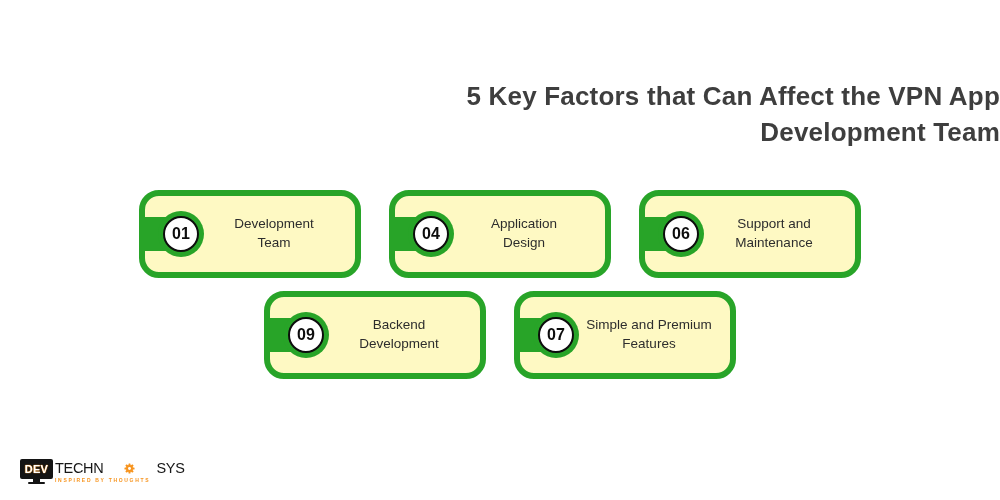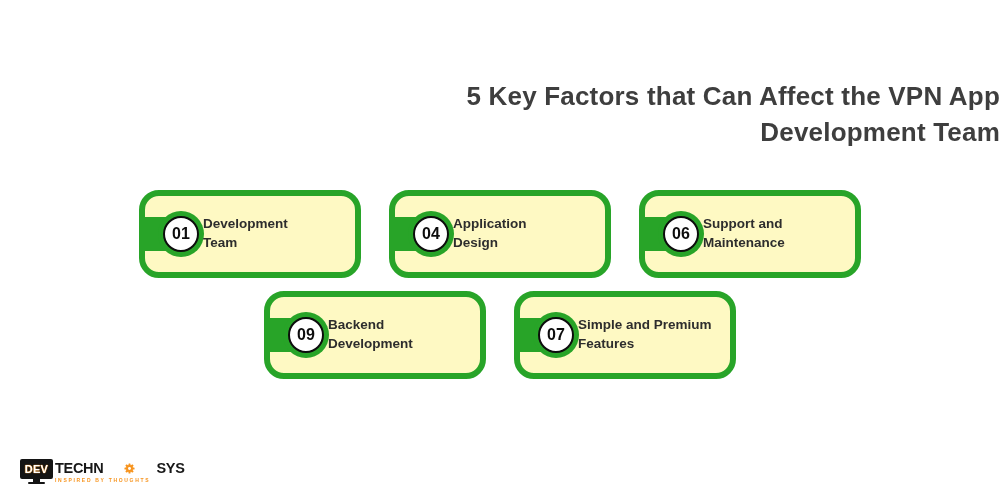--- a/index.html
+++ b/index.html
@@ -53,22 +53,23 @@
     border-radius:50%;
     box-shadow:0 0 0 5px var(--green);
     display:flex; align-items:center; justify-content:center;
     font-size:16px; font-weight:700; color:#0d0d0d;
     letter-spacing:0.2px;
   }
   .card .card-label{
     position:absolute;
     left:58px; right:10px; top:50%;
     transform:translateY(-50%);
+    text-align:center;
     font-size:13.5px;
-    font-weight:700;
+    font-weight:400;
     line-height:1.4;
     color:var(--card-ink);
     white-space:pre-line;
   }
 
   
   .card.c1{left:139px; top:190px;}
   .card.c2{left:389px; top:190px;}
   .card.c3{left:639px; top:190px;}
   .card.c4{left:264px; top:291px;}
@@ -93,21 +94,21 @@
     font-size:11px; font-weight:800; line-height:1;
     color:#ffffff;
     letter-spacing:0.3px;
     text-shadow:0 0 1px var(--orange), 0 0 1px var(--orange);
   }
   .monitor-neck{width:7px;height:3px;background:var(--logo-black);}
   .monitor-base{width:17px;height:2px;background:var(--logo-black);border-radius:1px;}
   .logo-right{display:flex;flex-direction:column;padding-top:2px;}
   .logo-name{
     display:flex; align-items:center;
-    font-size:14.5px; font-weight:700; line-height:1;
+    font-size:14.5px; font-weight:400; line-height:1;
     color:#171717; letter-spacing:-0.3px;gap:20px;
   }
   .gear{display:inline-flex;margin:0 1px;}
   .logo-tagline{
     margin-top:2px;
     font-size:5px; font-weight:700; line-height:1;
     color:var(--orange);
     letter-spacing:1.7px;
     white-space:nowrap;
   }

